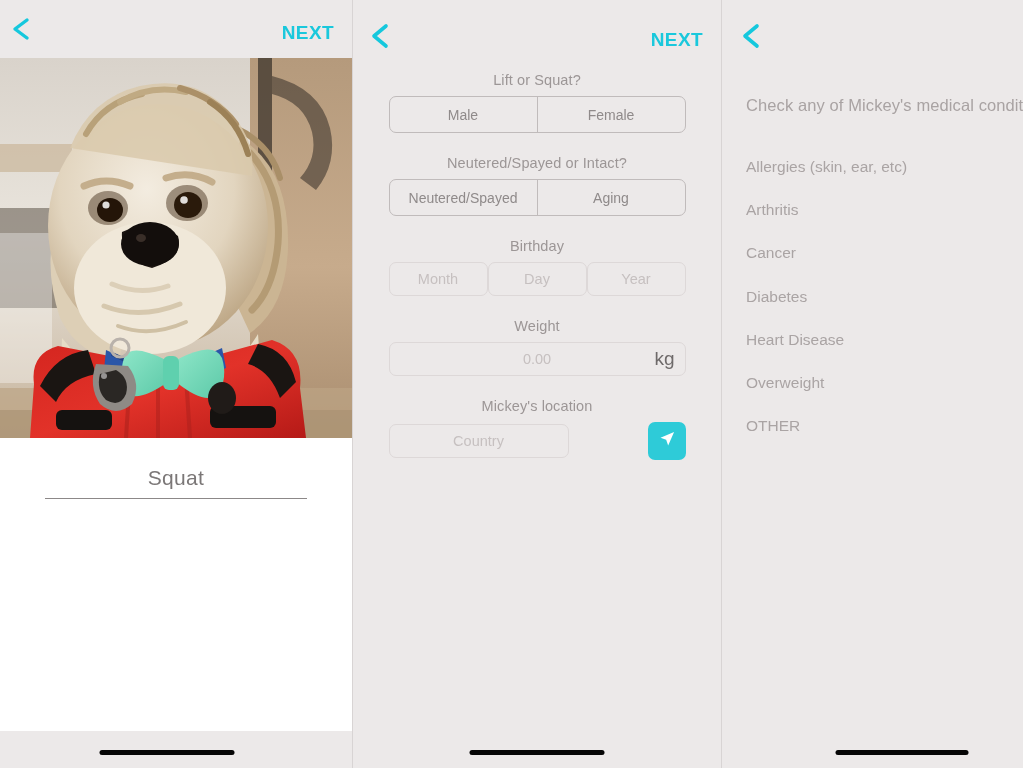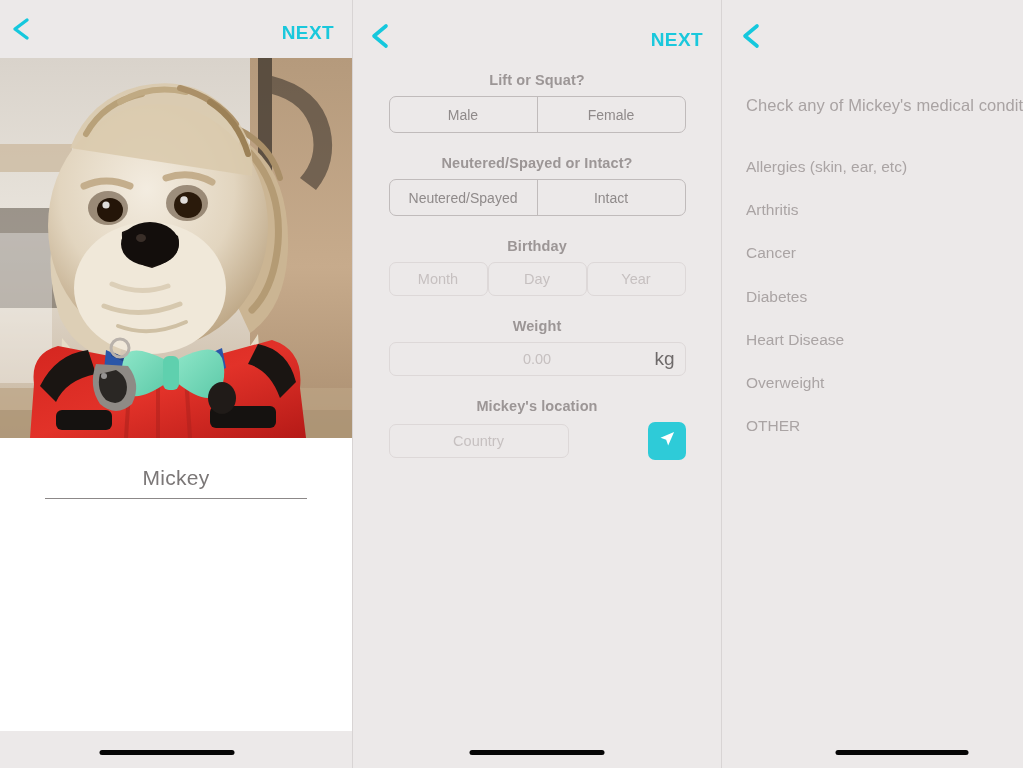--- a/index.html
+++ b/index.html
@@ -76,21 +76,21 @@
     font-size: 21px;
     color: #7b7777;
     letter-spacing: 0.3px;
   }
 
   
   .form-body { padding: 0 18px; }
   .field-label {
     text-align: center;
     font-size: 14.5px;
-    font-weight: 700;
+    font-weight: 400;
     color: #9c9696;
     letter-spacing: 0.1px;
     margin-bottom: 8px;
   }
   .seg {
     display: flex;
     width: 297px;
     margin: 0 auto 22px auto;
     height: 37px;
     border: 1px solid #c0bbbb;
@@ -313,21 +313,21 @@
         <path d="M96 306 Q88 328 100 346 Q116 360 132 346 Q142 326 128 308 Z" fill="#8e8a85"></path>
         <path d="M100 316 Q96 332 106 342 Q120 350 126 336 Q130 320 116 312 Z" fill="#2a2724"></path>
         <circle cx="104" cy="318" r="3" fill="#ffffff" opacity="0.5"></circle>
 
         <ellipse cx="222" cy="340" rx="14" ry="16" fill="#201b18"></ellipse>
       </svg>
     </div>
 
     <div class="name-area">
       <div class="name-field">
-        <span class="name-value">Mickey</span>
+        <span class="name-value">Squat</span>
       </div>
     </div>
 
     <div class="home-bar"></div>
   </div>
 
   <div class="panel panel-2">
     <div class="navbar">
       <div class="back-chevron">
         <span>
@@ -343,21 +343,21 @@
 
       <div class="field-label">Lift or Squat?</div>
       <div class="seg">
         <div class="seg-opt">Male</div>
         <div class="seg-opt">Female</div>
       </div>
 
       <div class="field-label">Neutered/Spayed or Intact?</div>
       <div class="seg">
         <div class="seg-opt">Neutered/Spayed</div>
-        <div class="seg-opt">Intact</div>
+        <div class="seg-opt">Aging</div>
       </div>
 
       <div class="field-label">Birthday</div>
       <div class="bday-row">
         <div class="bday-cell">Month</div>
         <div class="bday-cell">Day</div>
         <div class="bday-cell">Year</div>
       </div>
 
       <div class="field-label">Weight</div>

